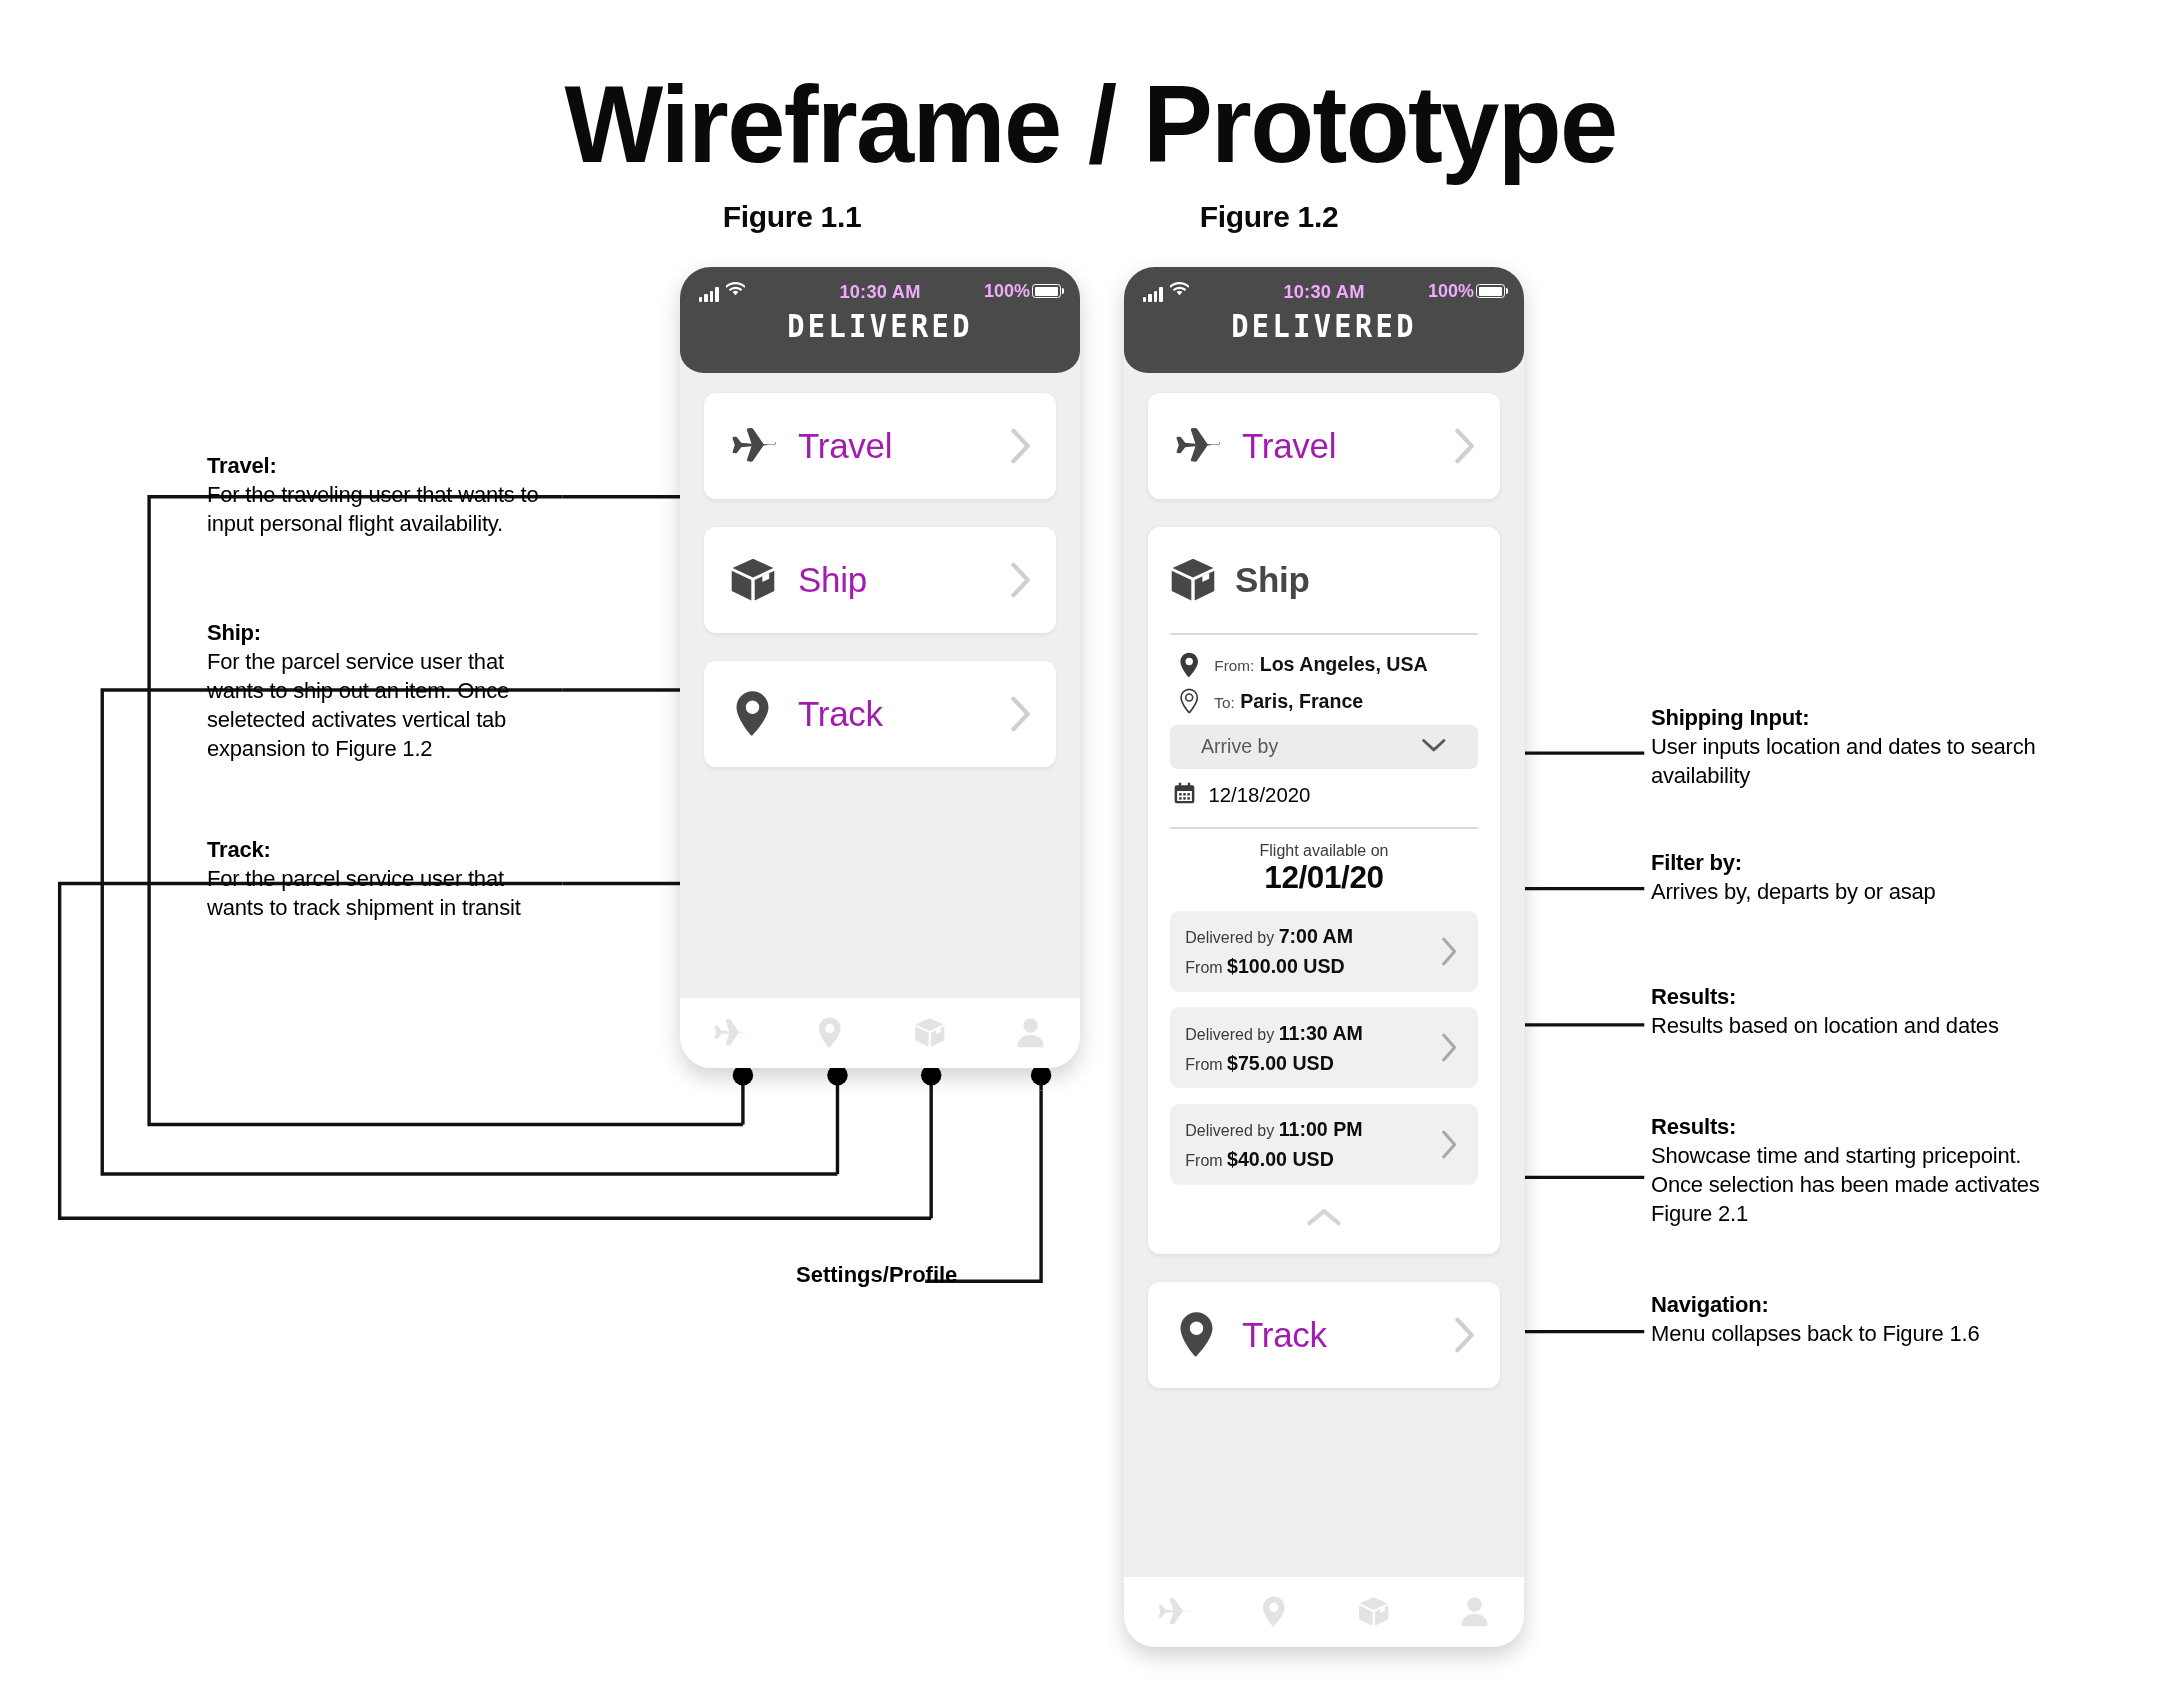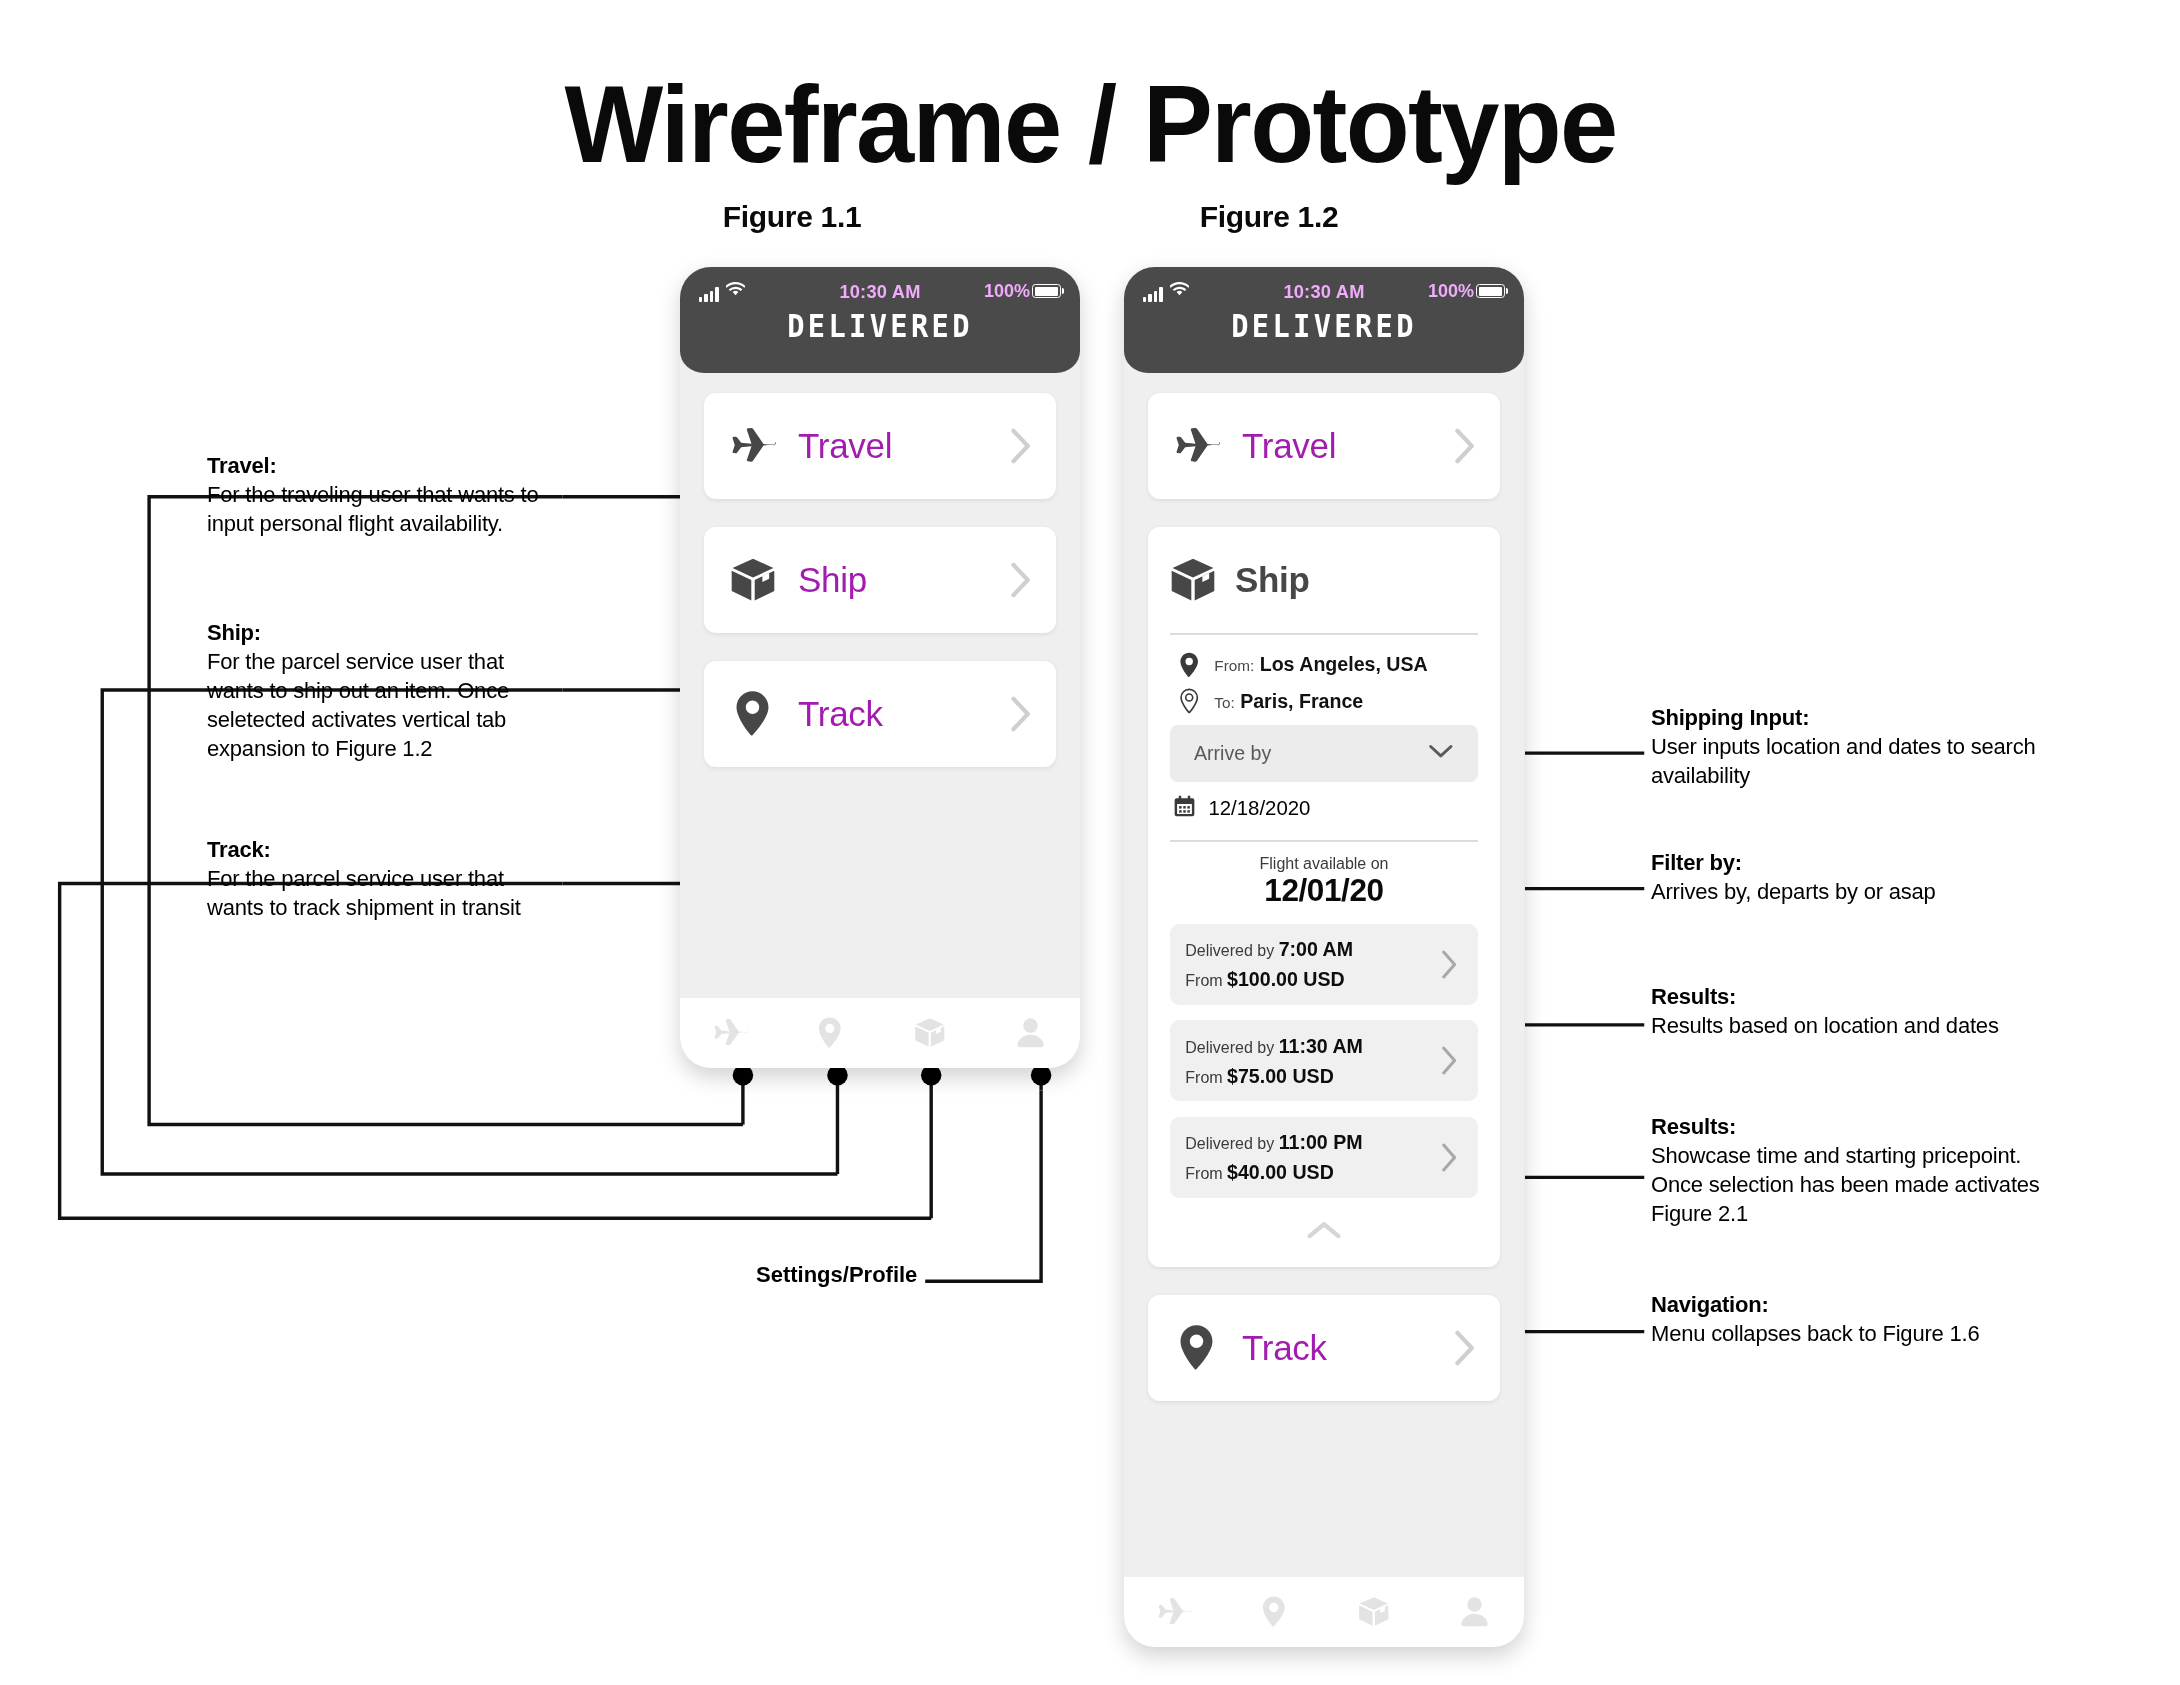--- a/index.html
+++ b/index.html
@@ -123,22 +123,22 @@
 
   .locrow { display:flex; align-items:center; margin-bottom: 10.2px; padding-left: 5.1px; }
   .locrow .pin { width: 29px; display:flex; justify-content:center; }
   .locrow .txt { margin-left: 10.2px; font-size: 19.6px; color: #2b2b2b; }
   .locrow .txt .k { font-size: 15.3px; color:#4a4a4a; font-weight: 400; margin-top: 13px; }
   .locrow .txt .v { font-weight: 700; font-size: 19.6px; color:#111; }
 
   .select {
     margin-top: 0;
     background: #ececec; border-radius: 7.7px;
-    height: 57px; display:flex; align-items:center;
-    padding: 0 24px; justify-content: space-between;
+    height: 44px; display:flex; align-items:center;
+    padding: 0 31px; justify-content: space-between;
   }
   .select .sv { font-size: 19.6px; color: #5a5a5a; }
 
   .daterow { display:flex; align-items:center; margin-top: 13.6px; padding-left: 3.4px; }
   .daterow .dv { margin-left: 12px; font-size: 20.4px; font-weight: 400; color:#000000; }
 
   .divider2 { height: 1.3px; background:#dcdcdc; margin: 19px 0 13.6px 0; }
 
   .avail-on { text-align:center; font-size: 16px; color:#3a3a3a; }
   .avail-date { text-align:center; font-size: 31.5px; font-weight: 700; color:#0a0a0a; margin-top: -1.7px; letter-spacing:-0.4px;}
@@ -153,21 +153,21 @@
   .result .line b { font-size: 19.6px; font-weight: 700; color:#0d0d0d; }
   .collapse { display:flex; justify-content:center; padding: 22px 0 5.1px 0; }
 
   
   .anno { position: absolute; }
   .anno .h { font-size: 22px; font-weight: 700; color:#000; line-height: 1.32; letter-spacing:-0.2px;}
   .anno .b { font-size: 22px; font-weight: 400; color:#000; line-height: 1.32; letter-spacing:-0.2px;}
   #anno-travel   { left: 207px; top: 451px;  width: 366px; }
   #anno-ship     { left: 207px; top: 618px;  width: 332px; }
   #anno-track    { left: 207px; top: 835px;  width: 341px; }
-  #anno-settings { left: 756px; top: 1262px; font-size: 22px; font-weight:700; }
+  #anno-settings { left: 796px; top: 1262px; font-size: 22px; font-weight:700; }
   #anno-shipping-input { left: 1651px; top: 703px;  width: 400px; }
   #anno-filter-by      { left: 1651px; top: 848px;  width: 400px; }
   #anno-results-1      { left: 1651px; top: 982px; width: 400px; }
   #anno-results-2      { left: 1651px; top: 1112px; width: 400px; }
   #anno-navigation     { left: 1651px; top: 1290px; width: 400px; }
 
   .lines { position:absolute; inset:0; pointer-events:none; }
 </style>
 </head>
 <body>

